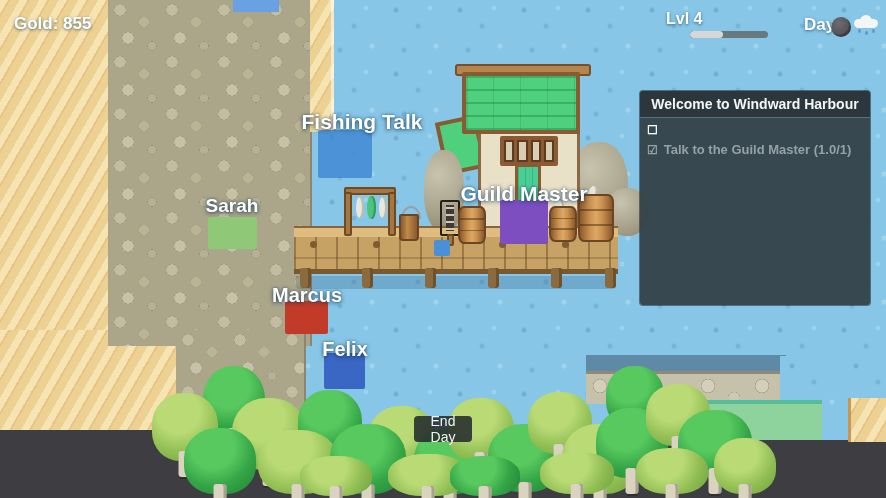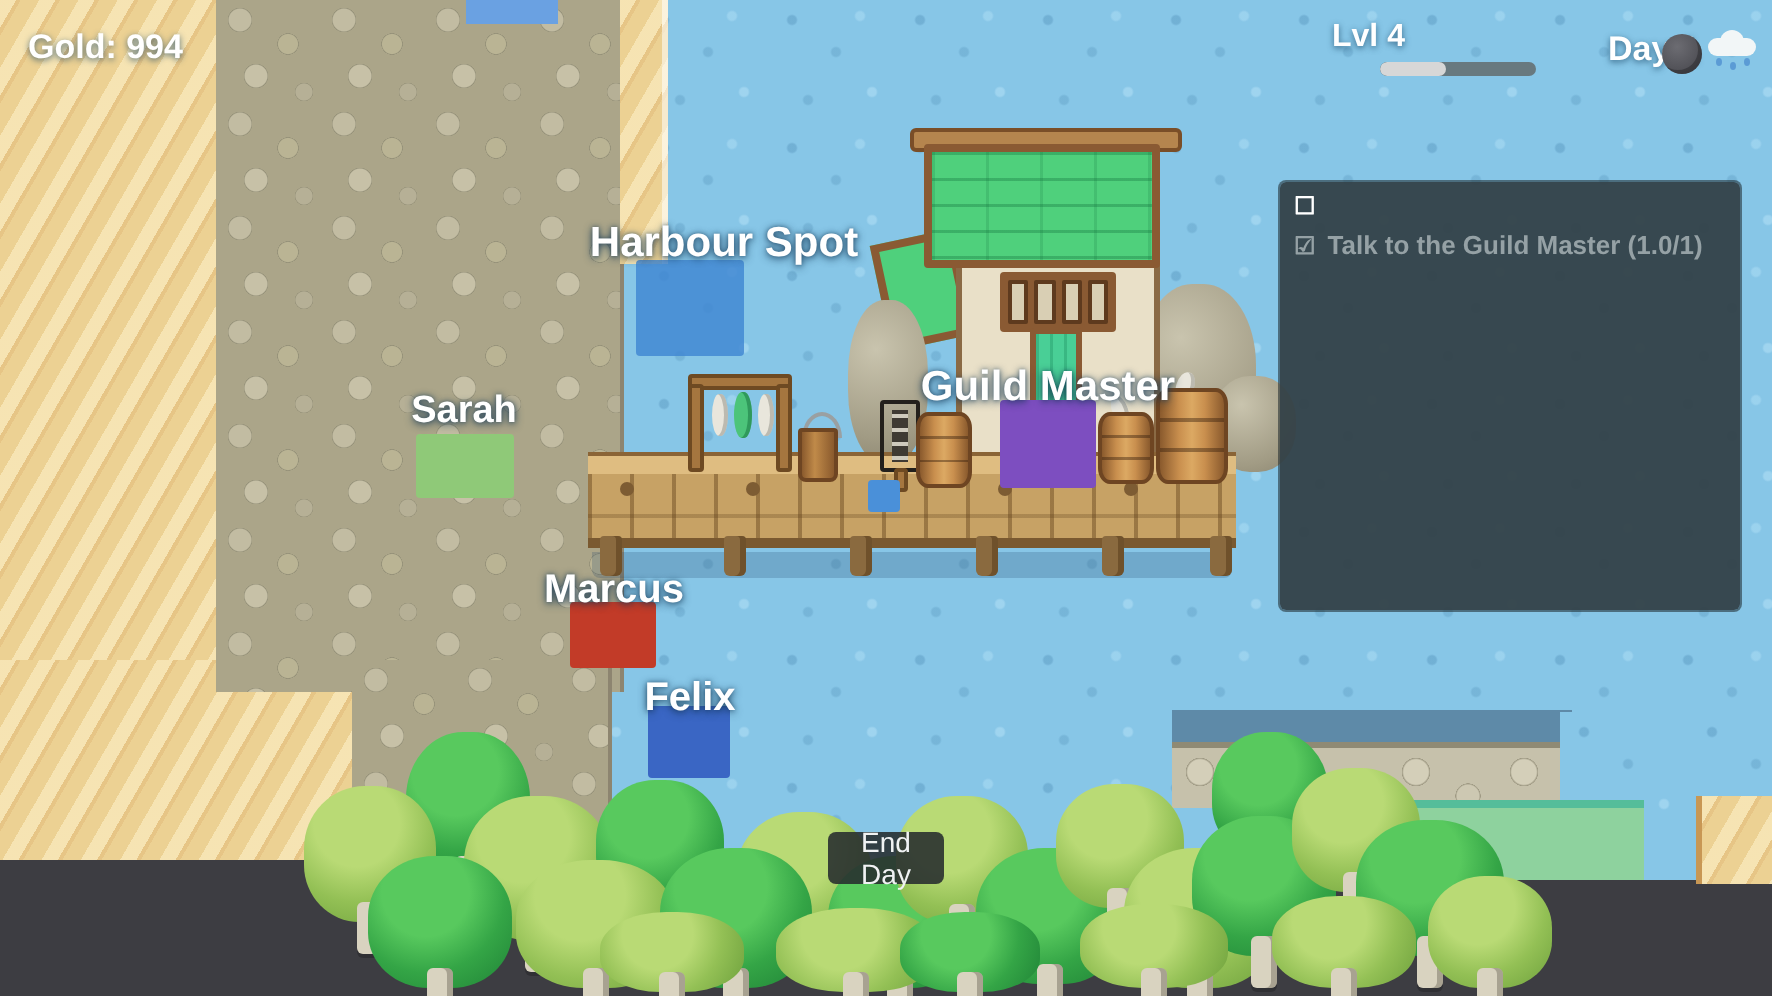--- a/index.html
+++ b/index.html
@@ -217,42 +217,45 @@
   <div class="tree tree-d" style="left:596px;top:408px;width:72px;height:70px;"></div>
   <div class="tree tree-l" style="left:646px;top:384px;width:64px;height:62px;"></div>
   <div class="tree tree-d" style="left:678px;top:410px;width:74px;height:68px;"></div>
   <div class="tree tree-l" style="left:714px;top:438px;width:62px;height:56px;"></div>
   <div class="tree tree-l" style="left:300px;top:456px;width:72px;height:40px;"></div>
   <div class="tree tree-l" style="left:388px;top:454px;width:80px;height:42px;"></div>
   <div class="tree tree-d" style="left:450px;top:456px;width:70px;height:40px;"></div>
   <div class="tree tree-l" style="left:540px;top:452px;width:74px;height:42px;"></div>
   <div class="tree tree-l" style="left:636px;top:448px;width:72px;height:46px;"></div>
 
-  <div class="map-label" style="left:362px;top:110px;font-size:21px;">Harbour Spot</div>
+  <div class="map-label" style="left:362px;top:110px;font-size:21px;">Fishing Talk</div>
   <div class="map-label" style="left:232px;top:195px;font-size:19px;">Sarah</div>
   <div class="map-label" style="left:524px;top:182px;font-size:21px;">Guild Master</div>
   <div class="map-label" style="left:307px;top:284px;font-size:20px;">Marcus</div>
   <div class="map-label" style="left:345px;top:338px;font-size:20px;">Felix</div>
 
-  <div class="hud-text" style="left:14px;top:14px;">Gold: 994</div>
+  <div class="hud-text" style="left:14px;top:14px;">Gold: 855</div>
   <div class="hud-text" style="left:666px;top:10px;font-size:16px;">Lvl 4</div>
   <div class="xpbar" style="left: 690px; top: 31px; width: 78px; background-color: rgb(104, 121, 127);">
     <div class="xpfill" style="background-color: rgb(215, 215, 215); width: 42%;"></div>
   </div>
   <div class="hud-text" style="left:789px;top:15px;padding-left:15px;">Day 1</div>
   <div class="moon" style="left:831px;top:17px;width:20px;height:20px;"></div>
   <div class="abs" style="left:853px;top:15px;width:28px;height:22px;">
     <div class="cloudpuff" style="left:1px;top:4px;width:24px;height:9px;border-radius:6px;"></div>
     <div class="cloudpuff" style="left:7px;top:0;width:12px;height:12px;border-radius:50%;"></div>
     <div class="drop" style="left:5px;top:14px;"></div>
     <div class="drop" style="left:12px;top:16px;"></div>
     <div class="drop" style="left:19px;top:14px;"></div>
   </div>
 
   <div class="panel" style="left:640px;top:91px;width:230px;height:214px;">
+    <div class="panel-header">
+      <span>Welcome to Windward Harbour</span>
+    </div>
     <div class="quest-item">
       <span class="qcheck">☐</span>
     </div>
     <div class="quest-item done">
       <span class="qcheck">☑</span>
       <span>Talk to the Guild Master (1.0/1)</span>
     </div>
   </div>
 
   <button class="btn" style="left:414px;top:416px;width:58px;height:26px;">

